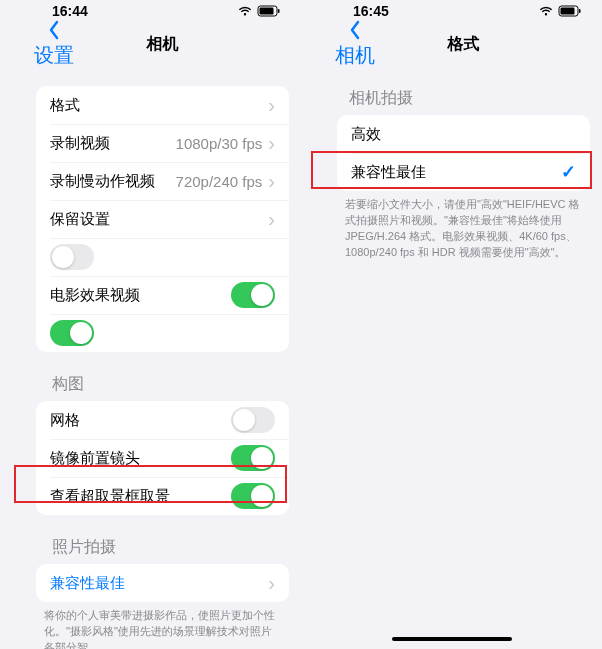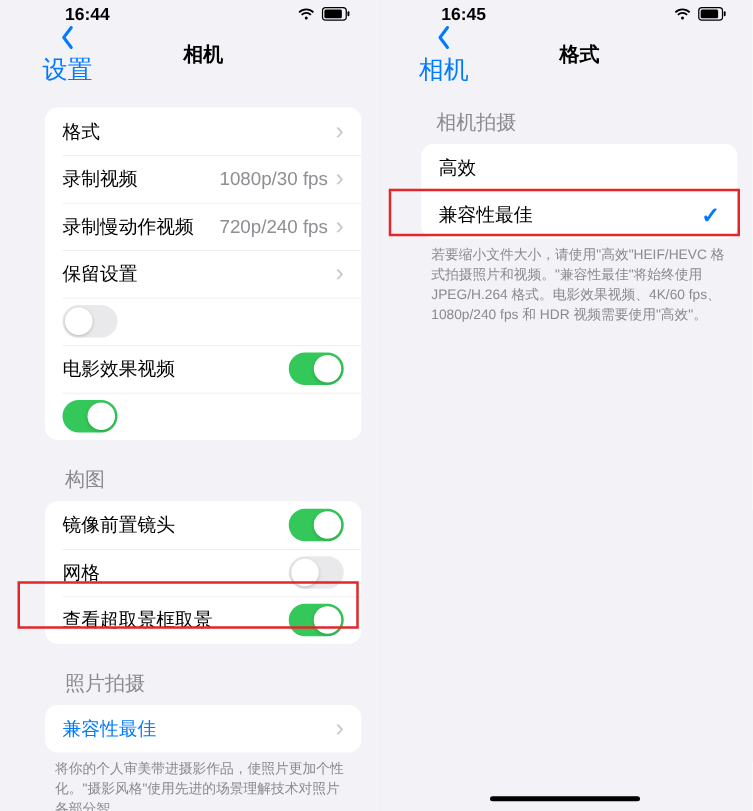--- a/index.html
+++ b/index.html
@@ -183,26 +183,26 @@
         <span class="toggle toggle-on"></span>
       </div>
       <div class="cell">
         <span class="toggle toggle-on"></span>
       </div>
     </div>
 
   <div class="section-header">构图</div>
   <div class="group" id="lg2" style="margin-top:0;">
       <div class="cell">
-        <span class="cell-label">镜像前置镜头</span>
-        <span class="toggle toggle-on"></span>
-      </div>
-      <div class="cell">
         <span class="cell-label">网格</span>
         <span class="toggle toggle-off"></span>
+      </div>
+      <div class="cell">
+        <span class="cell-label">镜像前置镜头</span>
+        <span class="toggle toggle-on"></span>
       </div>
       <div class="cell">
         <span class="cell-label">查看超取景框取景</span>
         <span class="toggle toggle-on"></span>
       </div>
     </div>
 
   <div class="section-header">照片拍摄</div>
   <div class="group" id="lg3" style="margin-top:0;">
       <div class="cell">

